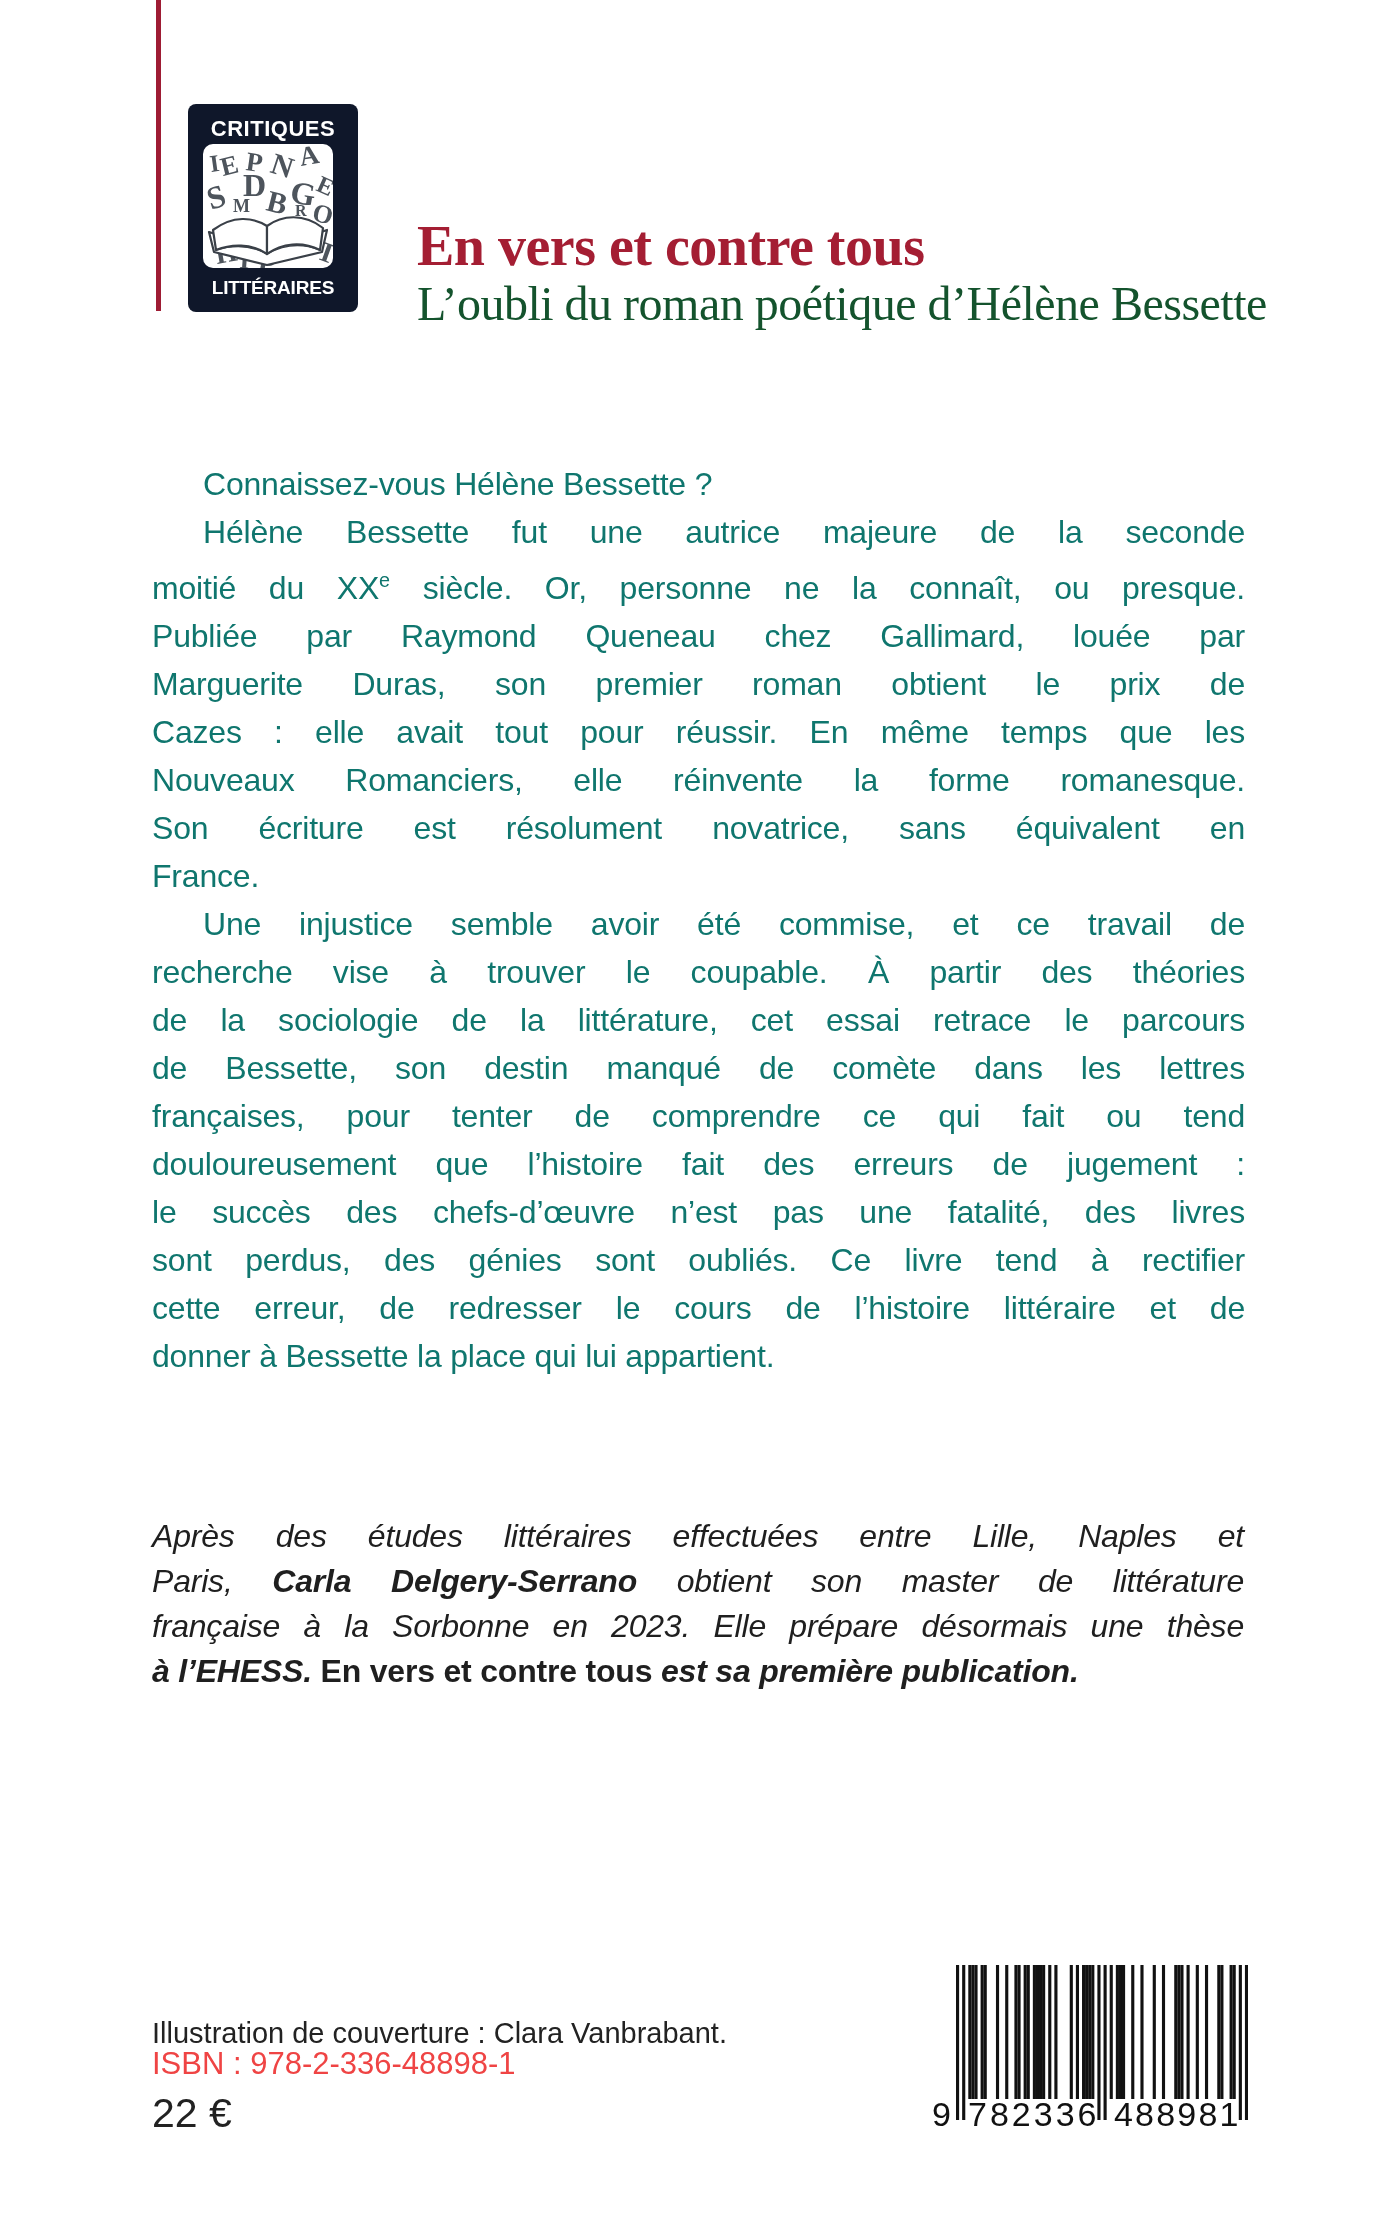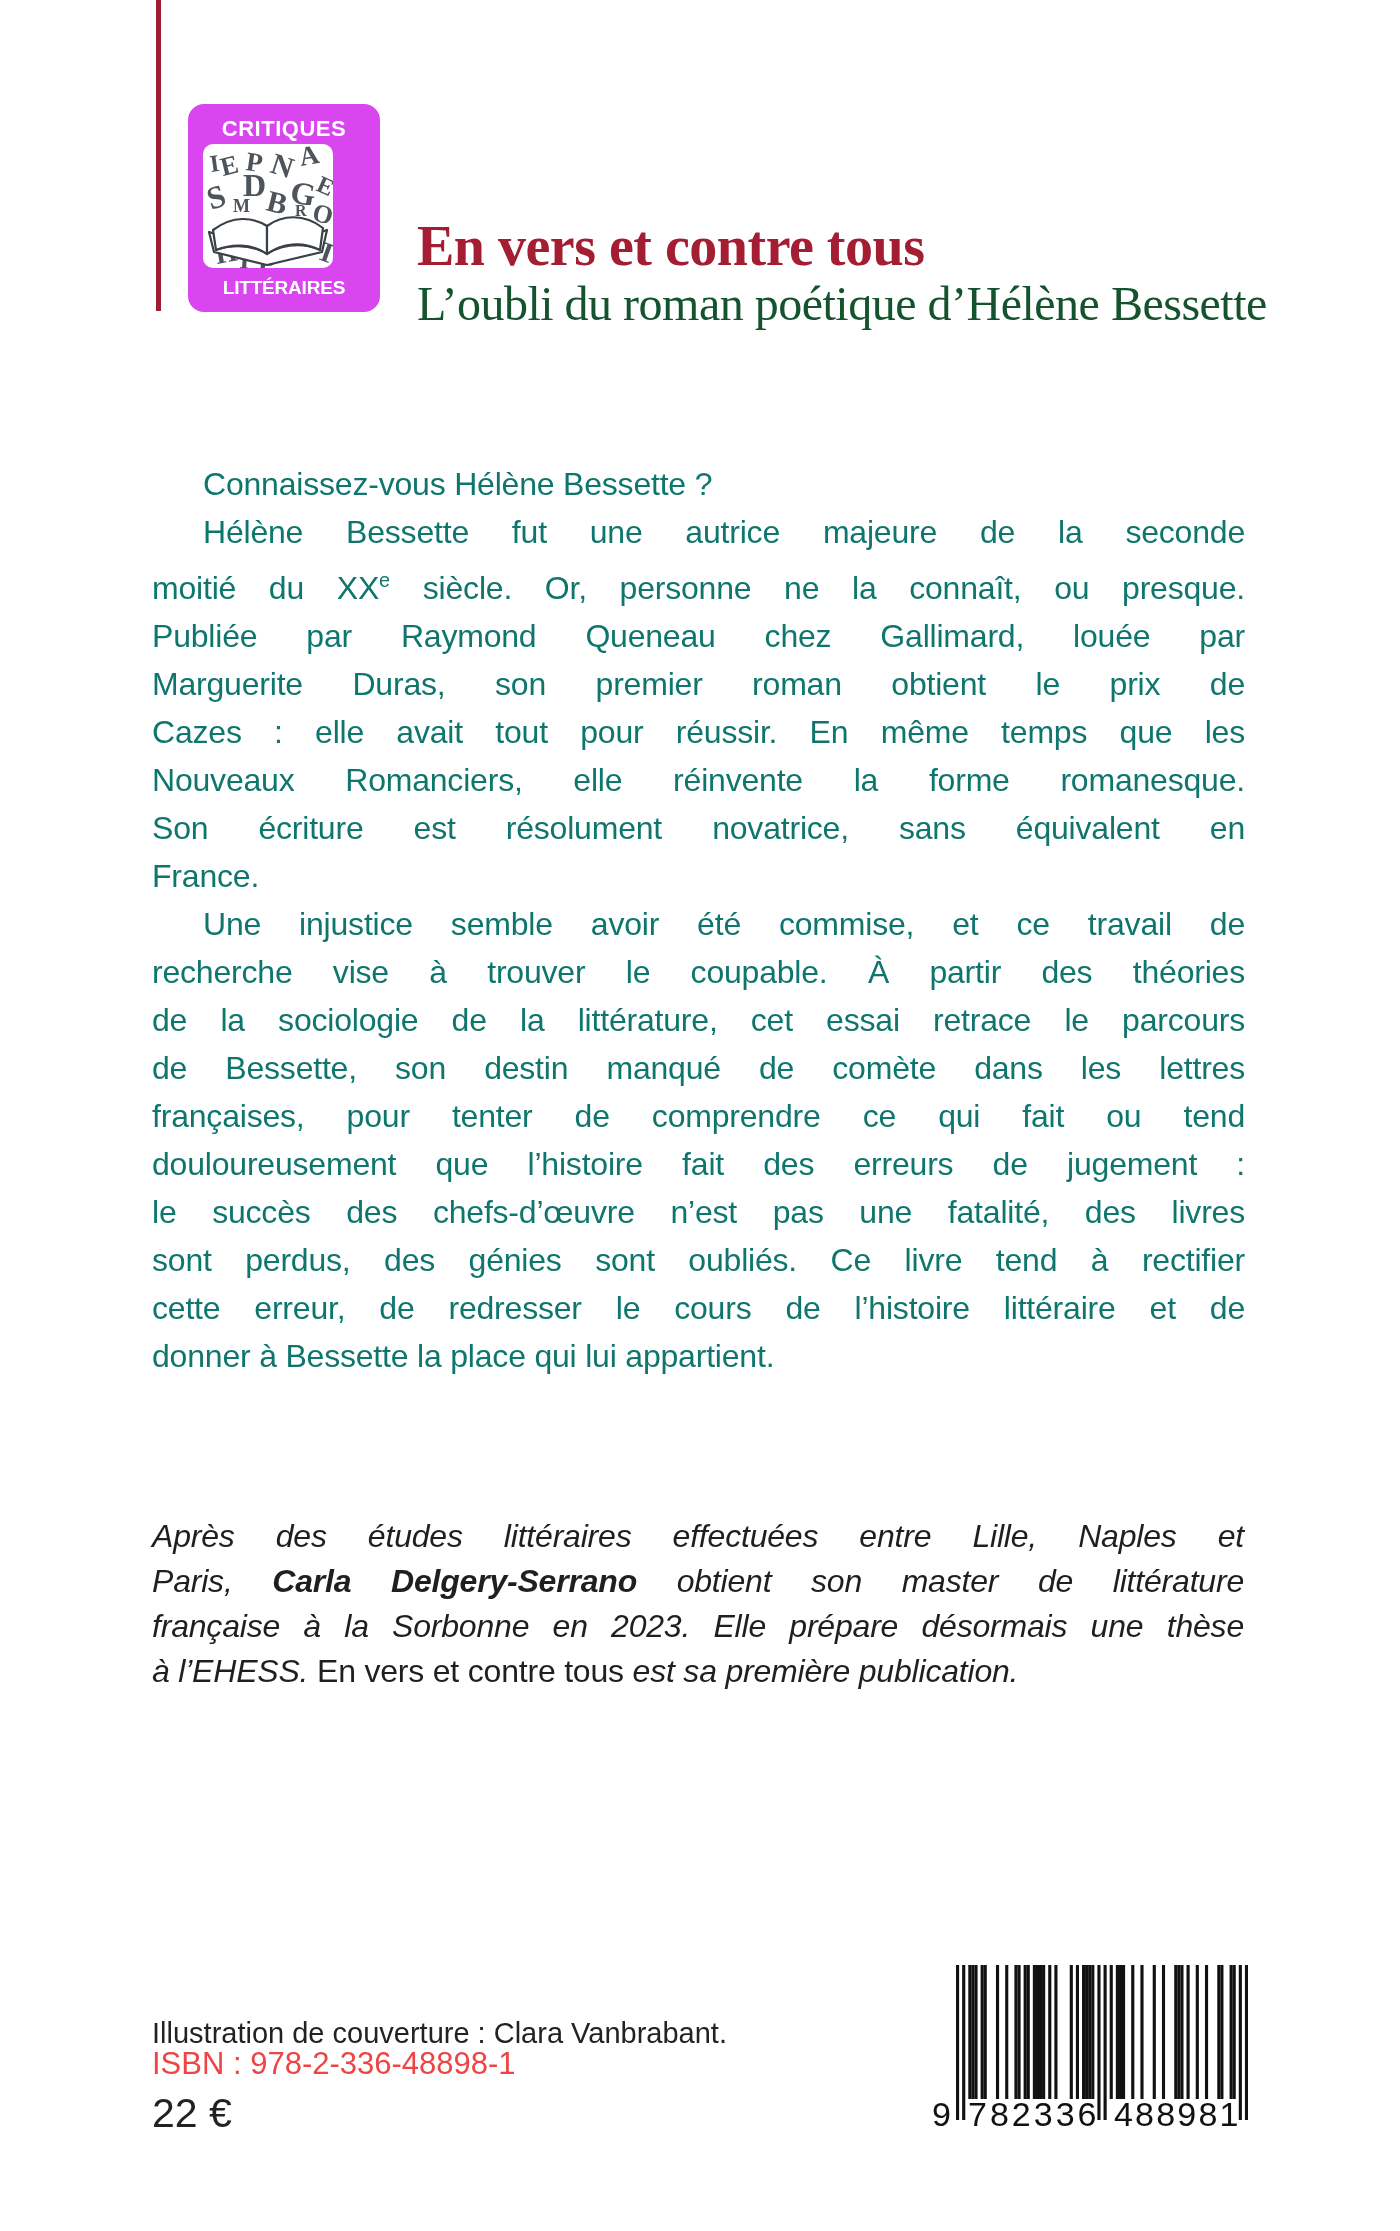--- a/index.html
+++ b/index.html
@@ -11,22 +11,22 @@
     font-family:"Liberation Sans",sans-serif;
     color:#1c1c1c;
   }
   
   .red-line{
     position:absolute;left:156px;top:0;width:5px;height:311px;
     background:#9e1c34;
   }
   
   .logo{
-    position:absolute;left:188px;top:104px;width:192px;height:208px;
-    background:#d946ef;border-radius:16px;
+    position:absolute;left:188px;top:104px;width:170px;height:208px;
+    background:#0f172a;border-radius:8px;
   }
   .logo-top-label,.logo-bottom-label{
     position:absolute;left:0;width:100%;text-align:center;
     color:#ffffff;font-weight:bold;
     font-family:"Liberation Sans",sans-serif;
   }
   .logo-top-label{top:12px;font-size:22px;letter-spacing:.5px;}
   .logo-bottom-label{bottom:13px;font-size:19px;letter-spacing:-.2px;}
   .logo-inner{
     position:absolute;left:15px;top:40px;width:130px;height:124px;
@@ -55,21 +55,21 @@
   .tline.last{text-align-last:left;}
   .tline.first{text-indent:51px;}
   .s-sup{font-size:.62em;vertical-align:super;letter-spacing:0;}
   
   .bio-text{
     position:absolute;left:152px;top:1514px;width:1092px;
     font-size:32px;line-height:45px;letter-spacing:-.2px;
     font-style:italic;color:#1f1f1f;
   }
   .bioline{text-align:justify;text-align-last:justify;}
-  .bioline.last{text-align-last:left;}
+  .bioline.last{text-align-last:left;font-weight:bold;}
   .s-bi{font-weight:bold;}
   .s-r{font-style:normal;}
   
   .credit{position:absolute;left:152px;top:1975px;font-size:29px;color:#222;margin-top:42px;}
   .isbn{position:absolute;left:152px;top:2046px;font-size:31px;color:#ef4444;}
   .price{position:absolute;left:152px;top:2090px;font-size:41px;color:#222;}
   
   .barcode{position:absolute;left:930px;top:1965px;width:330px;height:172px;background:#fff;}
   .barcode-bars{position:absolute;left:26px;top:0;}
   .barcode-bars rect{fill:#111;}

